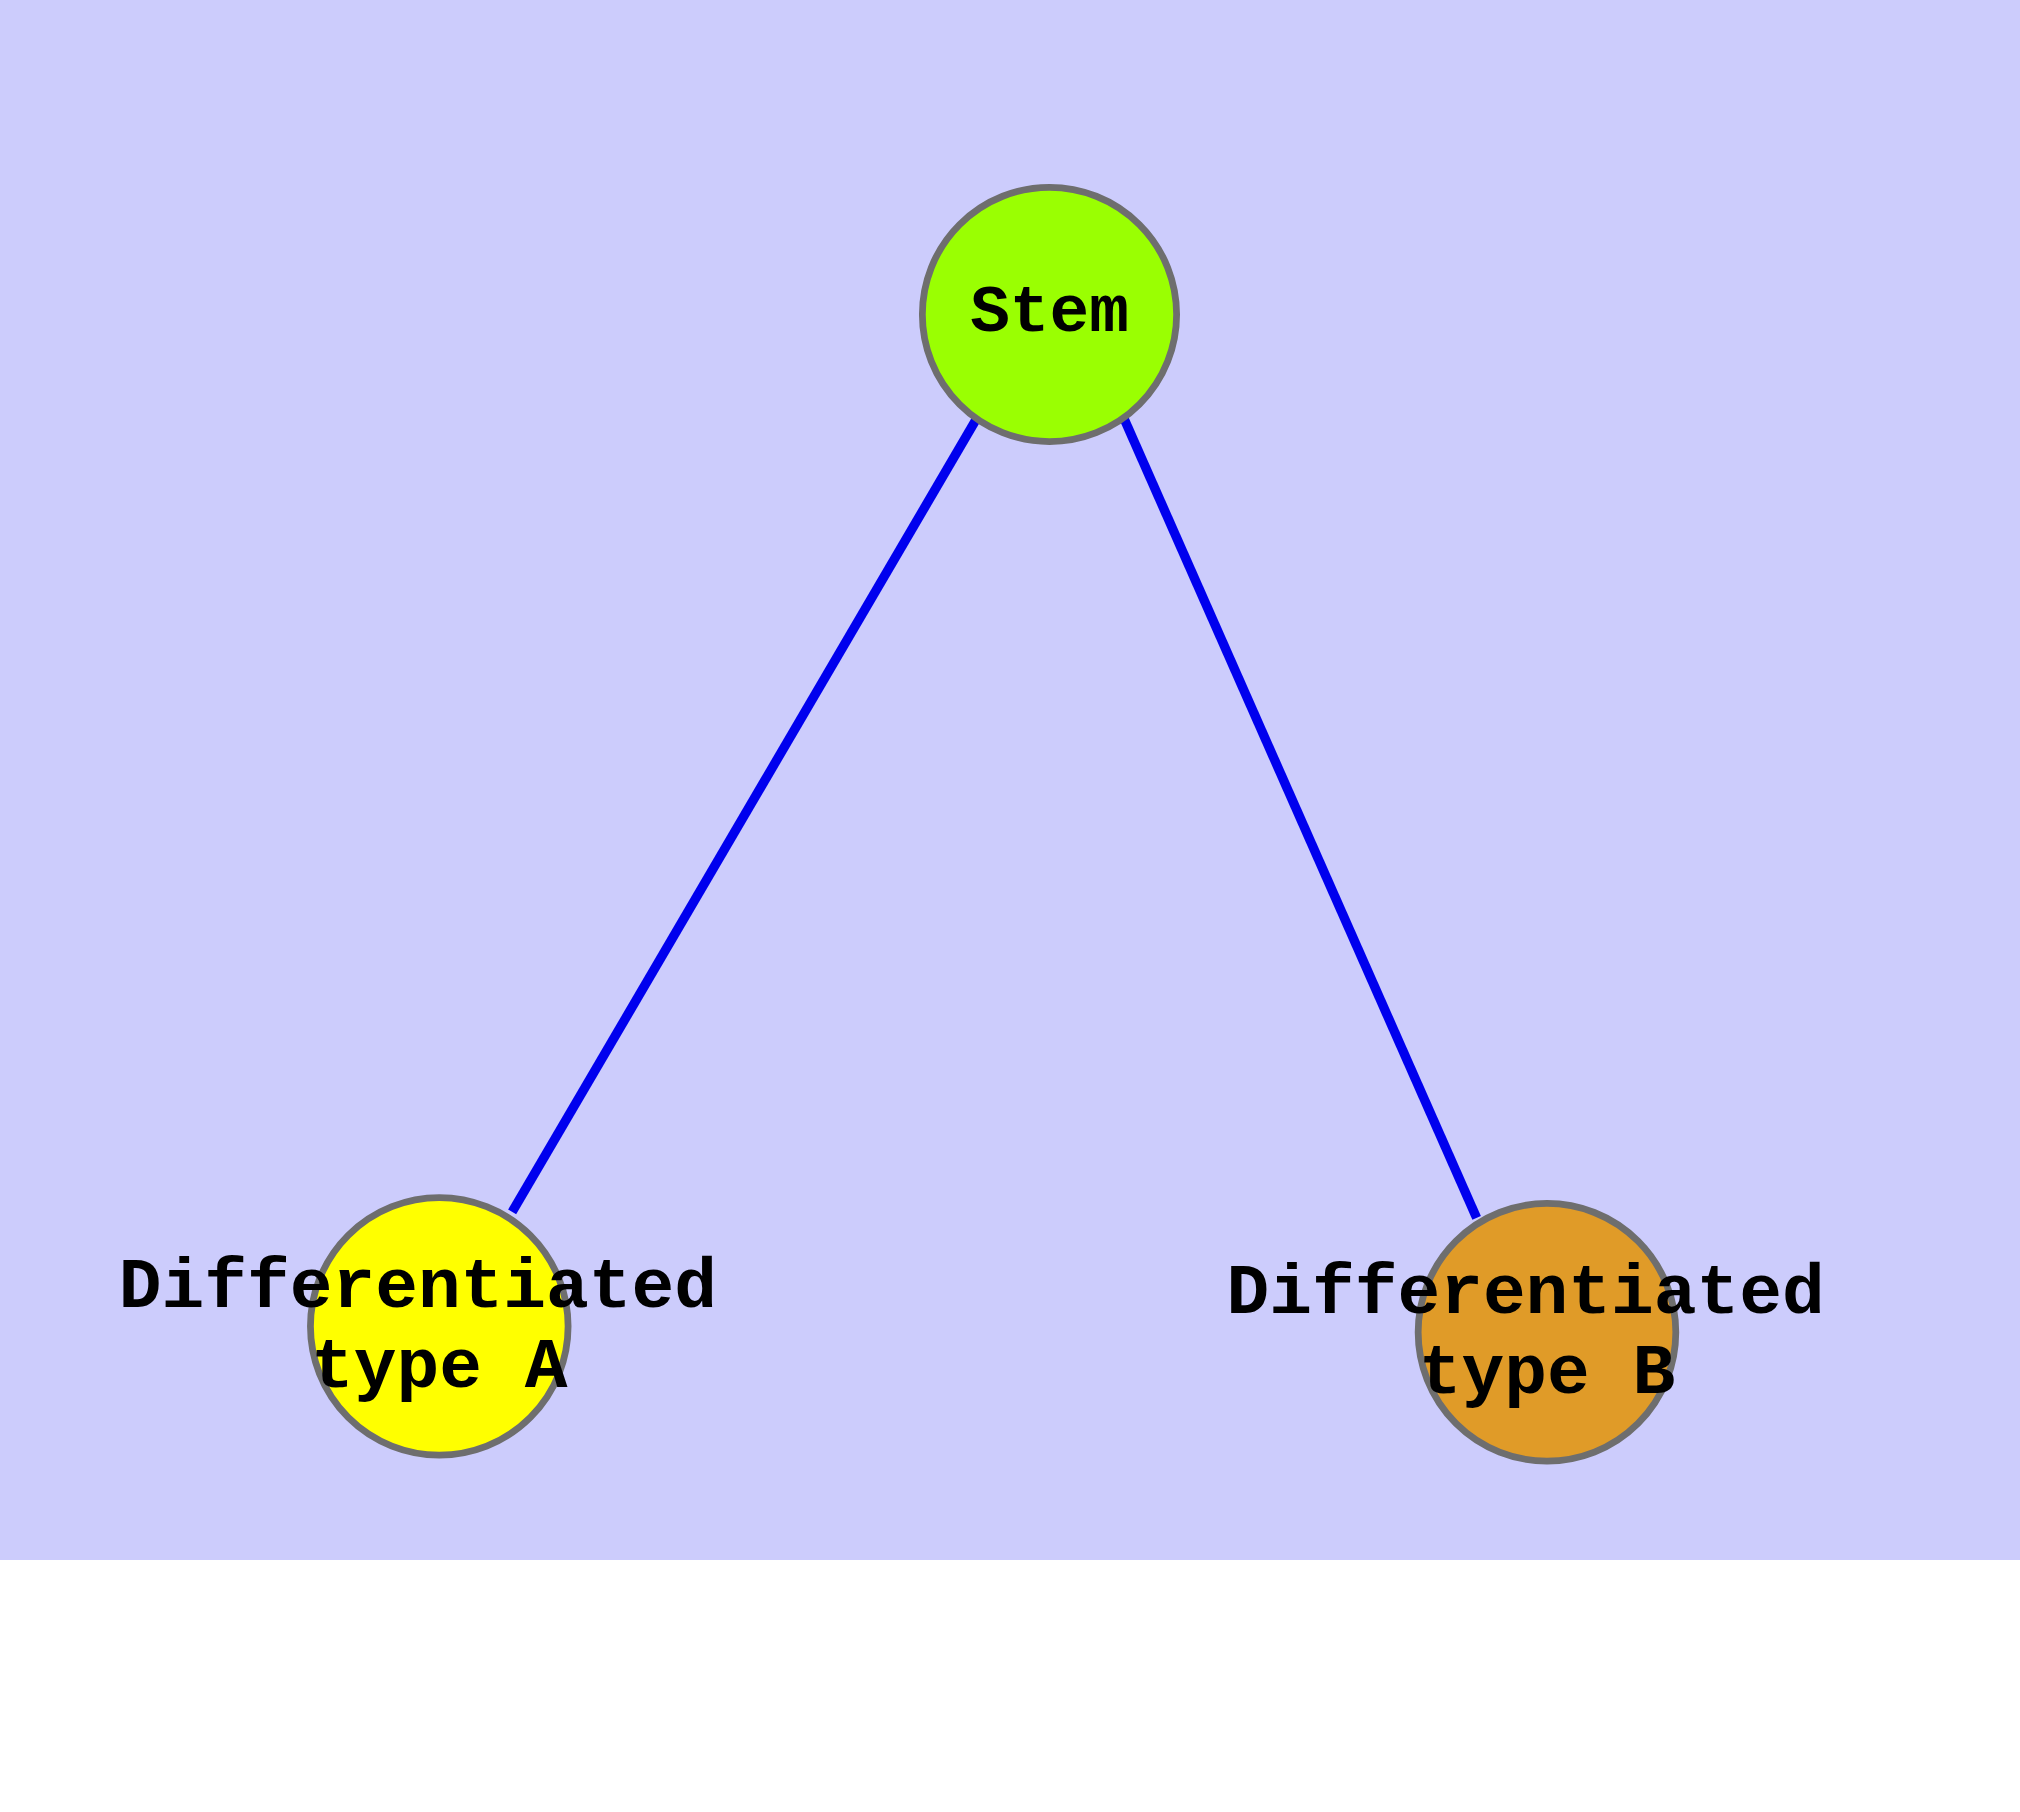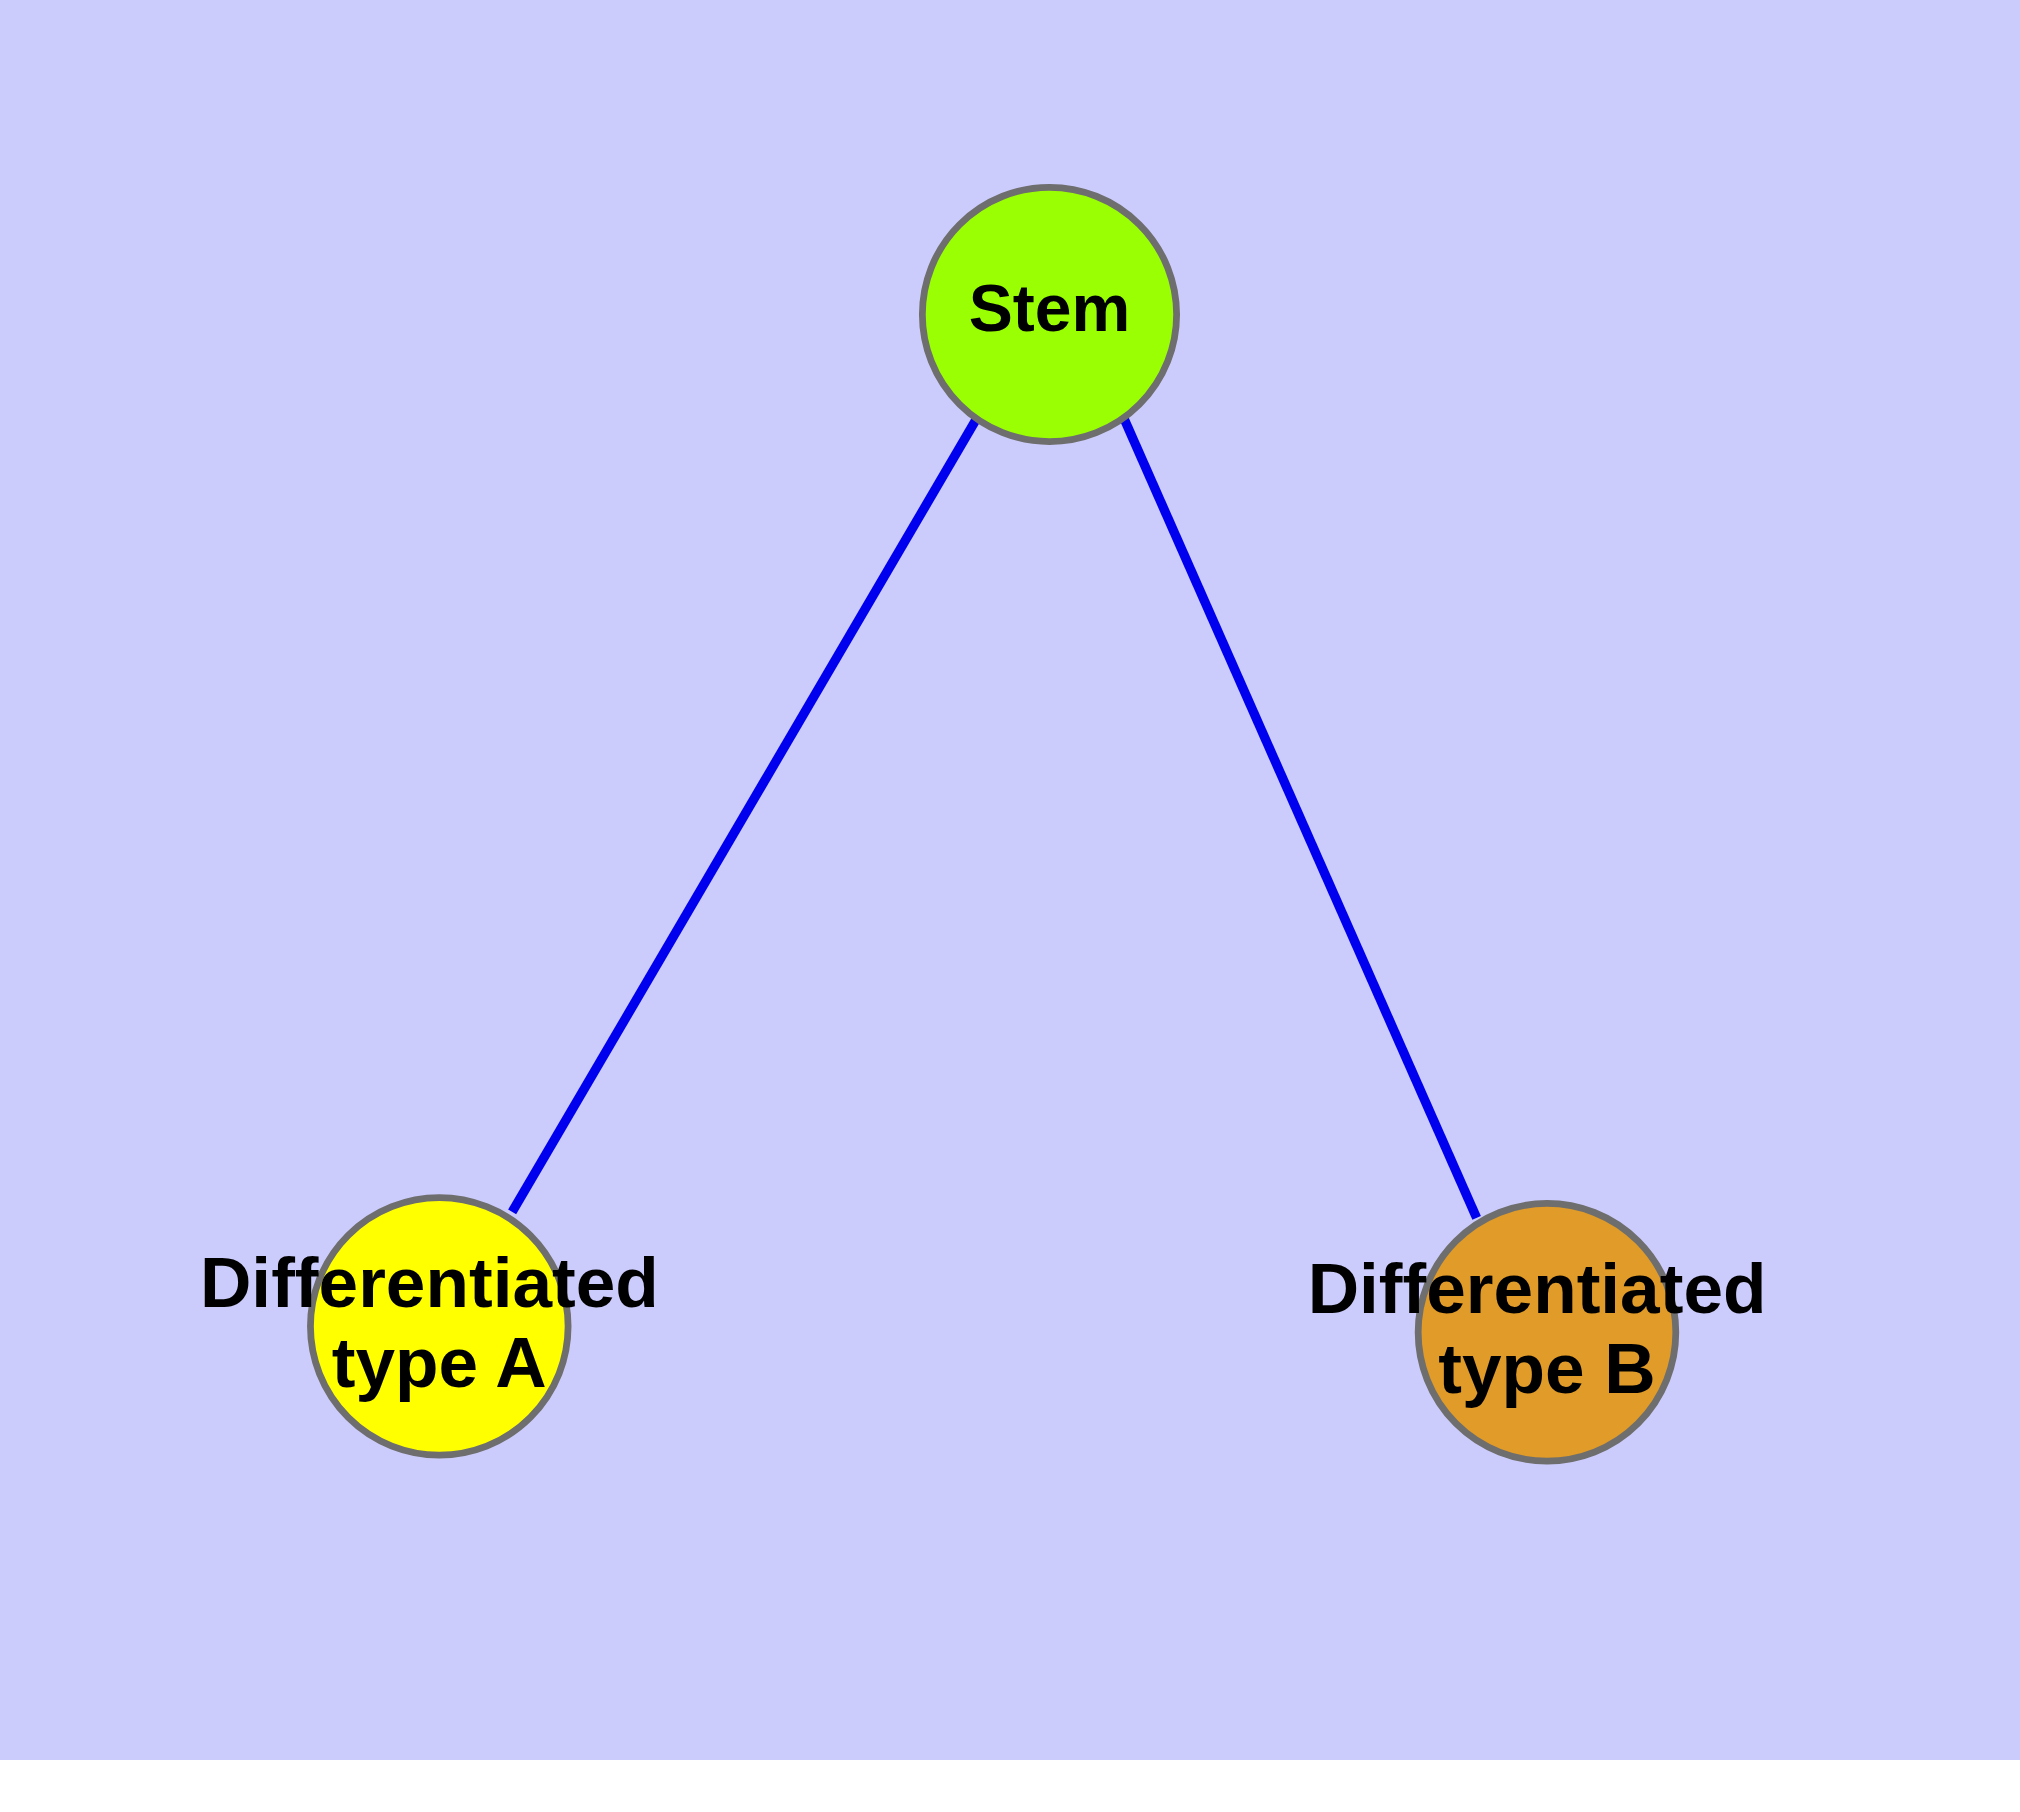--- a/index.html
+++ b/index.html
@@ -4,23 +4,23 @@
 <title>Cell differentiation graph</title>
 <style>
   html, body {
     margin: 0;
     padding: 0;
     background: #ffffff;
   }
   #canvas {
     position: relative;
     width: 2021px;
-    height: 1760px;
+    height: 1560px;
     overflow: hidden;
-    font-family: Liberation Sans, sans-serif;
+    font-family: Liberation Mono, monospace;
   }
   #graph-svg {
     position: absolute;
     left: 0;
     top: 0;
     width: 2021px;
     height: 1812px;
     display: block;
   }
   .node-label {

